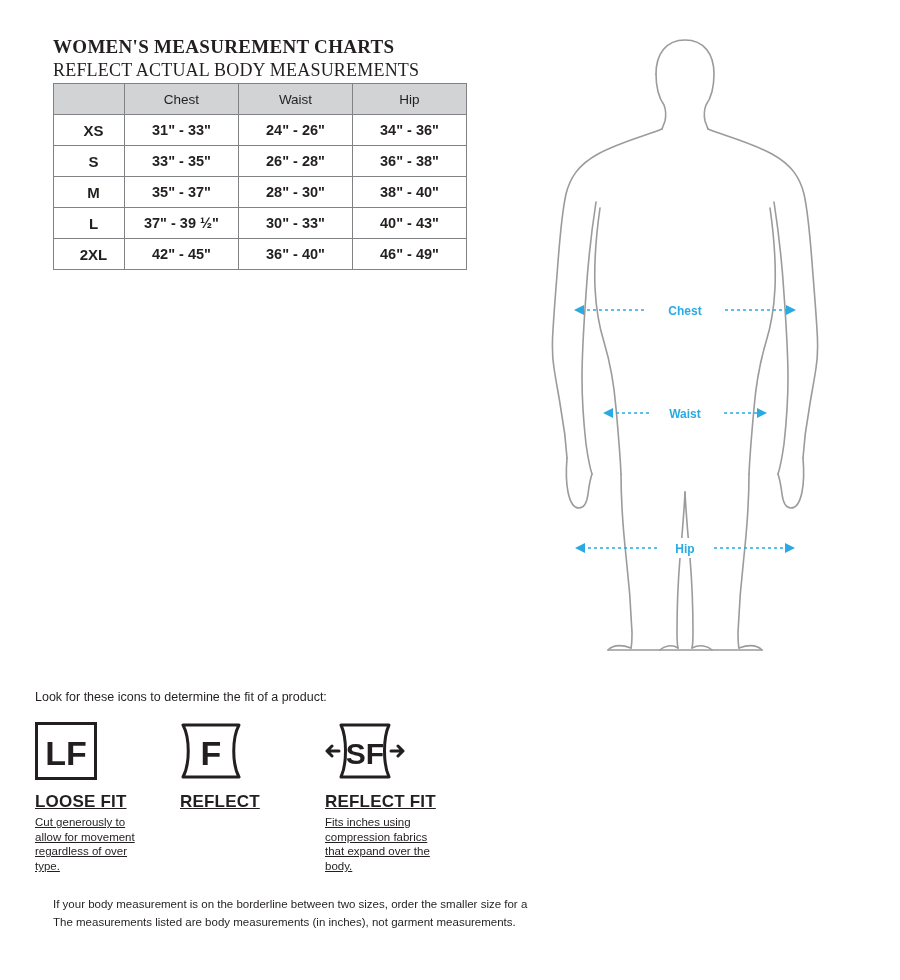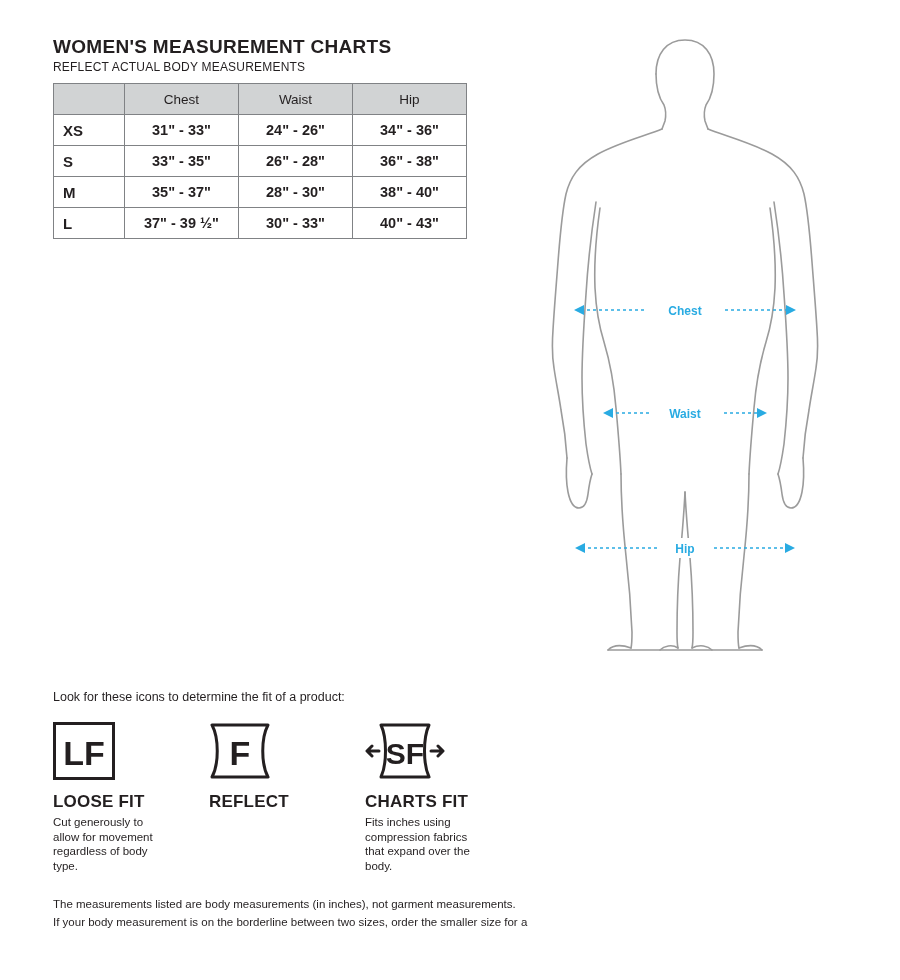--- a/index.html
+++ b/index.html
@@ -15,30 +15,31 @@
     color: #231f20;
     overflow: hidden;
   }
 
   
   #header {
     position: absolute;
     left: 53px;
     top: 36px;
     width: 520px;
+    font-family: Liberation Serif, serif;
   }
   #chart-title {
     font-size: 19px;
     font-weight: bold;
     letter-spacing: 0.3px;
     margin: 0;
     color: #231f20;
   }
   #chart-subtitle {
-    font-size: 12px;
+    font-size: 18px;
     letter-spacing: 0.2px;
     margin: 2px 0 0 0;
     color: #231f20;
   }
 
   
   #size-table {
     position: absolute;
     left: 53px;
     top: 83px;
@@ -56,21 +57,21 @@
     background: #d1d3d4;
     font-weight: normal;
     text-align: center;
     font-size: 13.5px;
     color: #231f20;
   }
   #size-table thead th.corner {
     background: #d1d3d4;
   }
   #size-table td.size-label {
-    text-align: left;
+    text-align: center;
     padding-left: 9px;
     font-weight: bold;
     font-size: 15px;
   }
   #size-table td.measure {
     text-align: center;
     font-weight: bold;
     font-size: 14.5px;
   }
   .col-size { width: 71px; }
@@ -82,32 +83,33 @@
     left: 500px;
     top: 22px;
     width: 370px;
     height: 640px;
   }
   #figure-wrap svg { display: block; }
 
   
   #fit-section {
     position: absolute;
-    left: 53px;
+    left: 35px;
     top: 690px;
     width: 520px;
   }
   #fit-intro {
     font-size: 12.5px;
     color: #231f20;
     margin: 0 0 18px 0;
   }
   .fit-row {
     display: flex;
-    gap: 11px;
+    gap: 0px;
+    text-decoration: underline;
   }
   .fit-col {
     width: 145px;
     margin-right: 0px;
   }
   .fit-icon {
     height: 58px;
     margin-bottom: 12px;
   }
   .fit-name {
@@ -174,20 +176,26 @@
       <td class="size-label">M</td>
       <td class="measure">35" - 37"</td>
       <td class="measure">28" - 30"</td>
       <td class="measure">38" - 40"</td>
     </tr>
     <tr>
       <td class="size-label">L</td>
       <td class="measure">37" - 39 ½"</td>
       <td class="measure">30" - 33"</td>
       <td class="measure">40" - 43"</td>
+    </tr>
+    <tr>
+      <td class="size-label">2XL</td>
+      <td class="measure">42" - 45"</td>
+      <td class="measure">36" - 40"</td>
+      <td class="measure">46" - 49"</td>
     </tr>
   </tbody>
 </table>
 
 <div id="figure-wrap">
   <svg width="370" height="640" viewBox="0 0 370 640" xmlns="http://www.w3.org/2000/svg">
     <g fill="none" stroke="#9b9b9b" stroke-width="1.6" stroke-linecap="round" stroke-linejoin="round">
 
       <path d="M156 52 C156 32 166 18 185 18 C204 18 214 32 214 52
                C214 66 211 76 206 83 C204 88 204 94 205 99
@@ -268,21 +276,21 @@
   <div class="fit-row">
 
     <div class="fit-col">
       <div class="fit-icon">
         <svg width="62" height="58" viewBox="0 0 62 58" xmlns="http://www.w3.org/2000/svg">
           <rect x="1.5" y="1.5" width="59" height="55" fill="none" stroke="#231f20" stroke-width="3"></rect>
           <text x="31" y="43" text-anchor="middle" fill="#231f20" font-family="Liberation Sans, sans-serif" font-size="34" font-weight="bold">LF</text>
         </svg>
       </div>
       <div class="fit-name">LOOSE FIT</div>
-      <div class="fit-desc">Cut generously to allow for movement regardless of body type.</div>
+      <div class="fit-desc">Cut generously to allow for movement regardless of over type.</div>
     </div>
 
     <div class="fit-col">
       <div class="fit-icon">
         <svg width="62" height="58" viewBox="0 0 62 58" xmlns="http://www.w3.org/2000/svg">
           <path d="M3 3 H59 C52 16 52 42 59 55 H3 C10 42 10 16 3 3 Z" fill="none" stroke="#231f20" stroke-width="3" stroke-linejoin="round"></path>
           <text x="31" y="43" text-anchor="middle" fill="#231f20" font-family="Liberation Sans, sans-serif" font-size="34" font-weight="bold">F</text>
         </svg>
       </div>
       <div class="fit-name">REFLECT</div>
@@ -290,23 +298,23 @@
 
     <div class="fit-col">
       <div class="fit-icon">
         <svg width="80" height="58" viewBox="0 0 80 58" xmlns="http://www.w3.org/2000/svg">
           <path d="M16 3 H64 C58 16 58 42 64 55 H16 C22 42 22 16 16 3 Z" fill="none" stroke="#231f20" stroke-width="3" stroke-linejoin="round"></path>
           <path d="M14 29 H3 M7 24 L2 29 L7 34" fill="none" stroke="#231f20" stroke-width="3" stroke-linecap="round" stroke-linejoin="round"></path>
           <path d="M66 29 H77 M73 24 L78 29 L73 34" fill="none" stroke="#231f20" stroke-width="3" stroke-linecap="round" stroke-linejoin="round"></path>
           <text x="40" y="42" text-anchor="middle" fill="#231f20" font-family="Liberation Sans, sans-serif" font-size="30" font-weight="bold">SF</text>
         </svg>
       </div>
-      <div class="fit-name">CHARTS FIT</div>
+      <div class="fit-name">REFLECT FIT</div>
       <div class="fit-desc">Fits inches using compression fabrics that expand over the body.</div>
     </div>
 
   </div>
 </div>
 
 <div id="footnote">
+  <p>If your body measurement is on the borderline between two sizes, order the smaller size for a</p>
   <p>The measurements listed are body measurements (in inches), not garment measurements.</p>
-  <p>If your body measurement is on the borderline between two sizes, order the smaller size for a</p>
 </div>
 
 </body></html>

